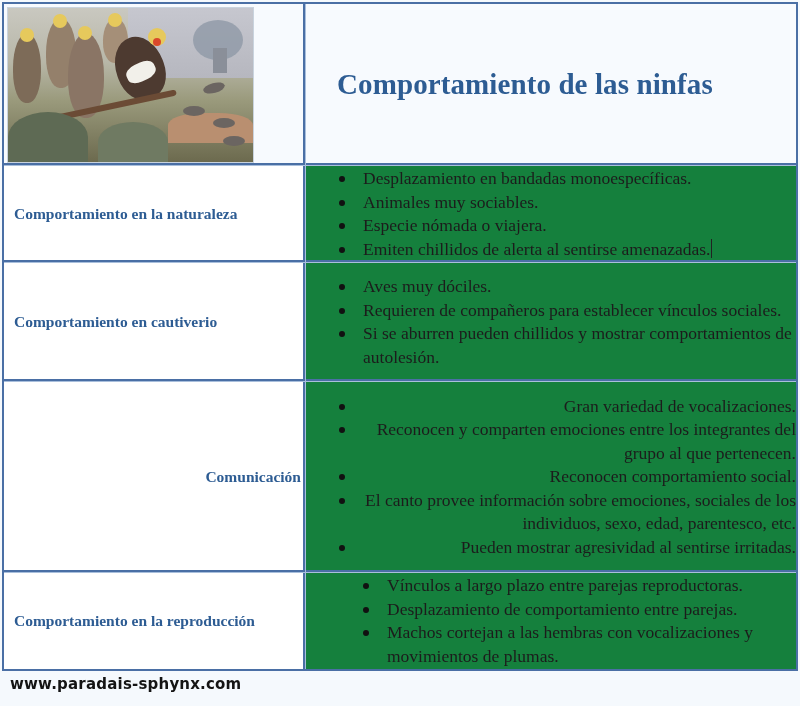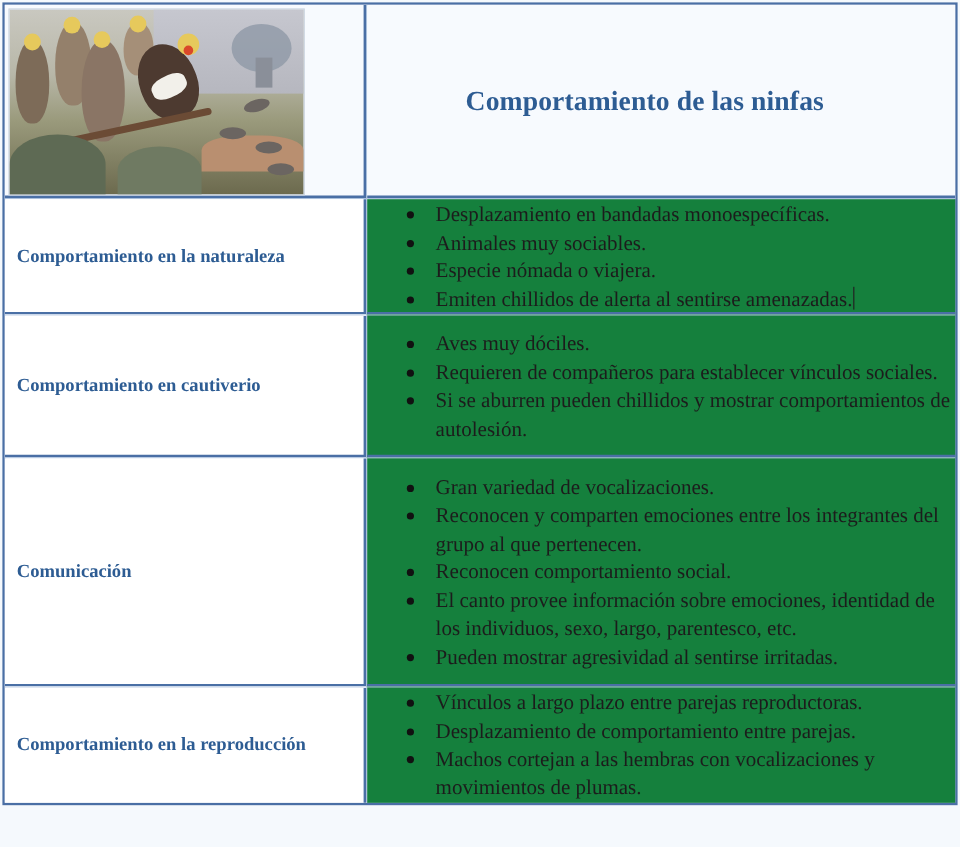--- a/index.html
+++ b/index.html
@@ -37,20 +37,21 @@
     table.behavior-table tr td:last-child {
       border-right: none;
       box-shadow: inset 0 -2px 0 #4a6fa5;
     }
     table.behavior-table tr:last-child td {
       border-bottom: none;
       box-shadow: inset -2px 0 0 #4a6fa5;
     }
     table.behavior-table tr:last-child td:last-child {
       box-shadow: none;
+      padding-left: 24px;
     }
     .header-row td { height: 161px; background: #f7fafe; }
     .header-row td.img-cell { width: 297px; padding-left: 3px; }
     .illustration {
       width: 245px;
       height: 154px;
       position: relative;
       overflow: hidden;
       border: 1px solid #c9d3de;
       background: linear-gradient(180deg, #c9c8c0 0%, #b8b7a8 35%, #9a9a7c 60%, #6c6a4e 100%);
@@ -102,23 +103,23 @@
     }
     .illustration .sb { position: absolute; width: 22px; height: 10px; border-radius: 50%; background: #6b6561; }
     .illustration .sb1 { left: 195px; top: 75px; transform: rotate(-15deg); }
     .illustration .sb2 { left: 175px; top: 98px; }
     .illustration .sb3 { left: 205px; top: 110px; }
     .illustration .sb4 { left: 215px; top: 128px; }
 
     .title {
       font-family: "Liberation Serif", "DejaVu Serif", serif;
       font-weight: bold;
-      font-size: 23px;
+      font-size: 29px;
       color: #2d5c93;
-      padding-left: 82px;
+      padding-left: 31px;
       letter-spacing: 0.1px;
     }
     td.label-cell {
       width: 287px;
       padding-left: 10px !important;
       padding-right: 4px !important;
       font-family: Liberation Serif, serif;
       font-weight: bold;
       font-size: 15.5px;
       line-height: 24px;
@@ -146,21 +147,21 @@
       position: absolute;
       left: -24px;
       top: 9px;
       width: 6px;
       height: 6px;
       border-radius: 50%;
       background: #111;
     }
     .row-1 td { height: 96px; }
     .row-2 td { height: 118px; }
-    .row-3 td { height: 190px; }
+    .row-3 td { height: 190px; text-align: right; }
     .row-4 td { height: 96px; }
     .cursor-mark {
       display: inline-block;
       width: 1px;
       height: 19px;
       background: #222;
       vertical-align: -3px;
       margin-left: 1px;
     }
     .footer-url {
@@ -236,32 +237,33 @@
       </td>
     </tr>
 
     <tr class="row-3">
       <td class="label-cell">Comunicación</td>
       <td class="content-cell">
         <ul class="bullets">
           <li>Gran variedad de vocalizaciones.</li>
           <li>Reconocen y comparten emociones entre los integrantes del grupo al que pertenecen.</li>
           <li>Reconocen comportamiento social.</li>
-          <li>El canto provee información sobre emociones, identidad de los individuos, sexo, largo, parentesco, etc.</li>
+          <li>El canto provee información sobre emociones, sociales de los individuos, sexo, edad, parentesco, etc.</li>
           <li>Pueden mostrar agresividad al sentirse irritadas.</li>
         </ul>
       </td>
     </tr>
 
     <tr class="row-4">
       <td class="label-cell">Comportamiento en la reproducción</td>
       <td class="content-cell">
         <ul class="bullets">
           <li>Vínculos a largo plazo entre parejas reproductoras.</li>
           <li>Desplazamiento de comportamiento entre parejas.</li>
           <li>Machos cortejan a las hembras con vocalizaciones y movimientos de plumas.</li>
         </ul>
       </td>
     </tr>
   </tbody>
     </table>
 
+  <div class="footer-url">www.paradais-sphynx.com</div>
 </div>
 
 </body></html>

